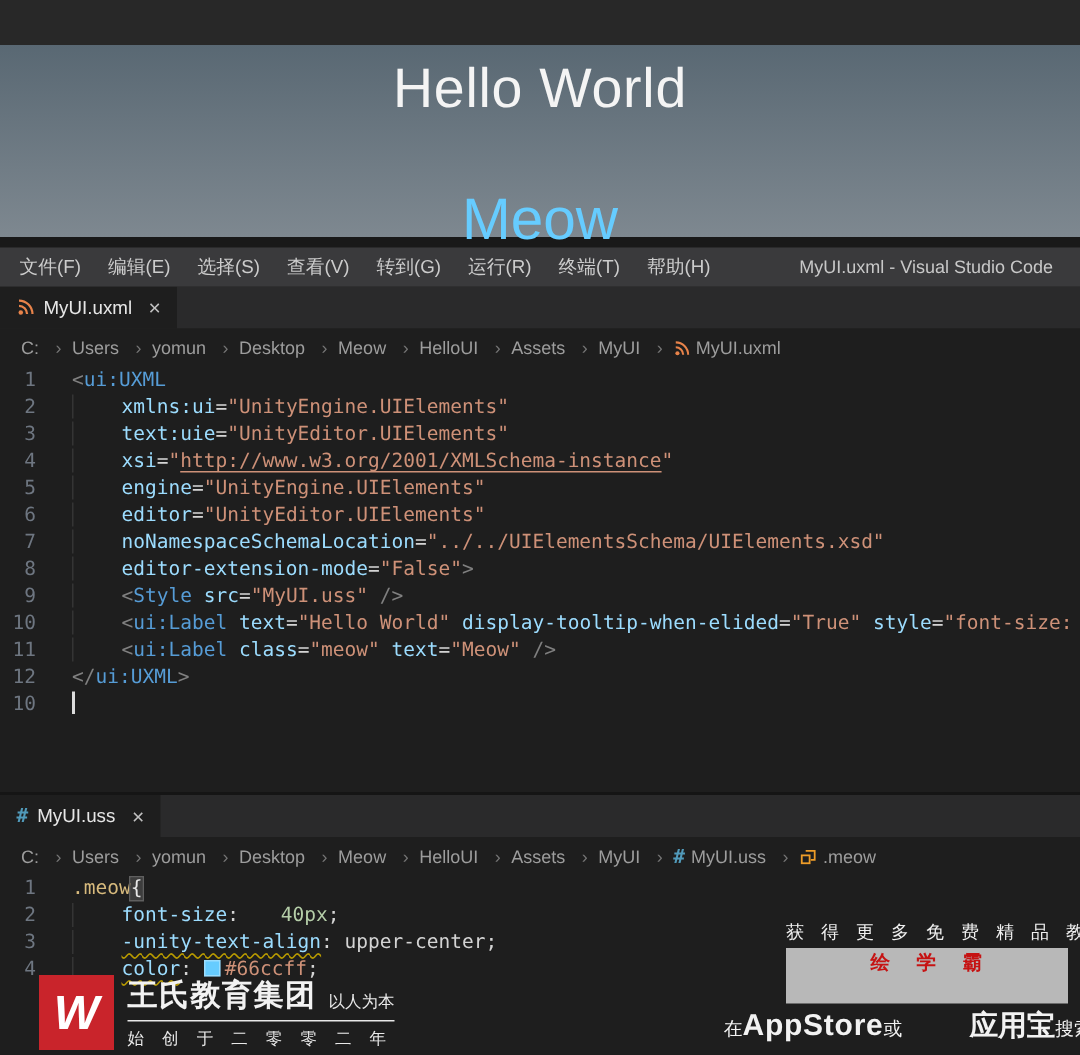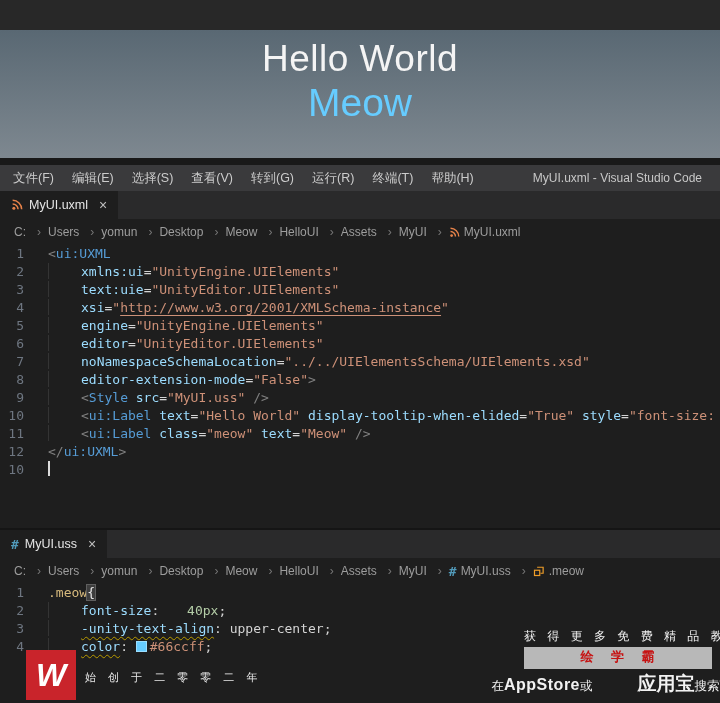--- a/index.html
+++ b/index.html
@@ -9,21 +9,21 @@
     font-family:"Liberation Sans","DejaVu Sans",sans-serif;
     -webkit-font-smoothing:antialiased;
   }
 
   
   .topbar { height:30px; background:#282828; }
   .preview {
     height:128px;
     background:linear-gradient(180deg,#59туров 0%,#7e8890 100%);
     background:linear-gradient(180deg,#596873 0%,#7e8890 100%);
-    display:flex; flex-direction:column; align-items:center; padding-top:8px;
+    display:flex; flex-direction:column; align-items:center; padding-top:8px;gap:44px;
   }
   .preview-title { font-size:37px; color:#f4f4f4; letter-spacing:0.5px; }
   .preview-subtitle { font-size:39px; color:#66ccff; margin-top:1px; }
   .gapstrip { height:7px; background:#191919; }
 
   
   .menubar {
     height:26px; background:#3a3a3c; display:flex; align-items:center;
     color:#cccccc; font-size:12.5px; padding-left:4px; position:relative;
   }
@@ -92,24 +92,24 @@
   .wm-text { display:flex; flex-direction:column; }
   .wm-row1 { display:flex; align-items:flex-end; gap:8px; border-bottom:1px solid #e8e8e8; padding-bottom:3px; }
   .wm-company { font-size:20px; font-weight:bold; color:#f2f2f2; letter-spacing:1px; }
   .wm-slogan { font-size:11px; color:#e9e9e9; padding-bottom:2px; }
   .wm-since { font-size:11px; color:#e9e9e9; letter-spacing:4.5px; padding-top:4px; }
 
   .wm-right { position:absolute; right:8px; bottom:6px; display:flex; flex-direction:column; align-items:stretch; gap:2px; width:188px; }
   .wm-r1 { font-size:12px; color:#f0f0f0; letter-spacing:4px; text-align:center; white-space:nowrap; }
   .wm-brandbar {
     background:#b8b8b8; color:#c61313; font-weight:bold; font-size:13px;
-    letter-spacing:7px; text-align:center; padding:1px 0 3px 6px;
+    letter-spacing:7px; text-align:center; padding:1px 0 18px 6px;
   }
   .wm-r3 { color:#f2f2f2; font-size:12.5px; text-align:center; white-space:nowrap; display:flex; align-items:baseline; justify-content:center; }
-  .wm-appstore { font-weight:bold; font-size:16px; letter-spacing:0.5px; }
+  .wm-appstore { font-weight:bold; font-size:20px; letter-spacing:0.5px; }
   .wm-yyb { font-weight:bold; font-size:19px;margin-left:45px; }
 </style>
 </head>
 <body>
 
 <div class="topbar"></div>
 
 <div class="preview">
   <div class="preview-title">Hello World</div>
   <div class="preview-subtitle">Meow</div>
@@ -249,20 +249,24 @@
     <div class="code-line"><span class="ln">1</span><span class="lc"><span class="t-sel">.meow</span><span class="t-brk">{</span></span></div>
     <div class="code-line"><span class="ln">2</span><span class="lc"><span class="indg"></span><span class="t-prop">font-size</span><span class="t-eq">: </span><span class="t-num">40px</span><span class="t-eq">;</span></span></div>
     <div class="code-line"><span class="ln">3</span><span class="lc"><span class="indg"></span><span class="t-sqprop">-unity-text-align</span><span class="t-eq">: </span><span class="t-val">upper-center</span><span class="t-eq">;</span></span></div>
     <div class="code-line"><span class="ln">4</span><span class="lc"><span class="indg"></span><span class="t-sqprop">color</span><span class="t-eq">: </span><span class="t-sw"></span><span class="t-str">#66ccff</span><span class="t-eq">;</span></span></div>
   </div>
 
 <div class="watermark">
   <div class="wm-left">
     <div class="wm-logo">W</div>
     <div class="wm-text">
+      <div class="wm-row1">
+        <span class="wm-company">王氏教育集团</span>
+        <span class="wm-slogan">以人为本</span>
+      </div>
       <div class="wm-since">始 创 于 二 零 零 二 年</div>
     </div>
   </div>
   <div class="wm-right">
     <div class="wm-r1">获 得 更 多 免 费 精 品 教 程</div>
     <div class="wm-brandbar">绘 学 霸</div>
     <div class="wm-r3">
       <span>在</span>
       <span class="wm-appstore">AppStore</span>
       <span>或</span>

